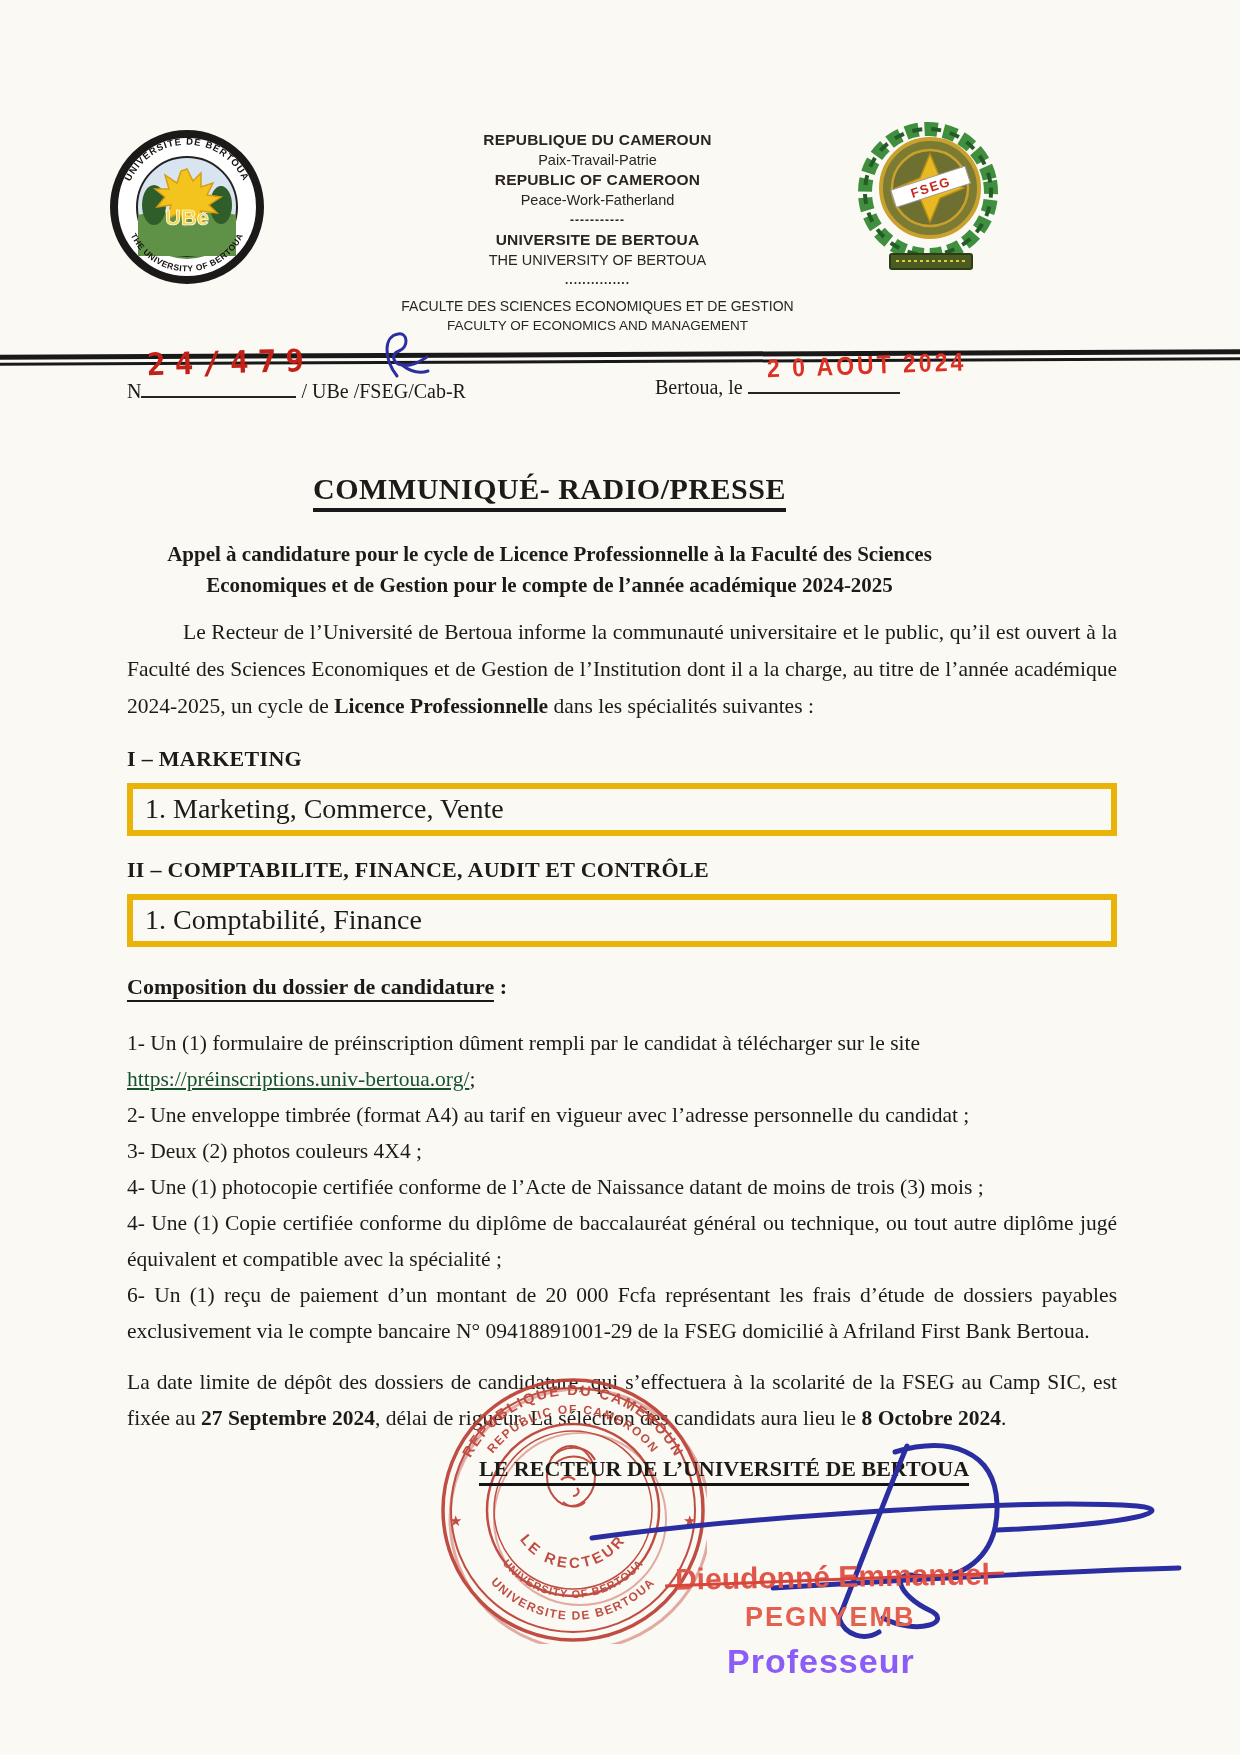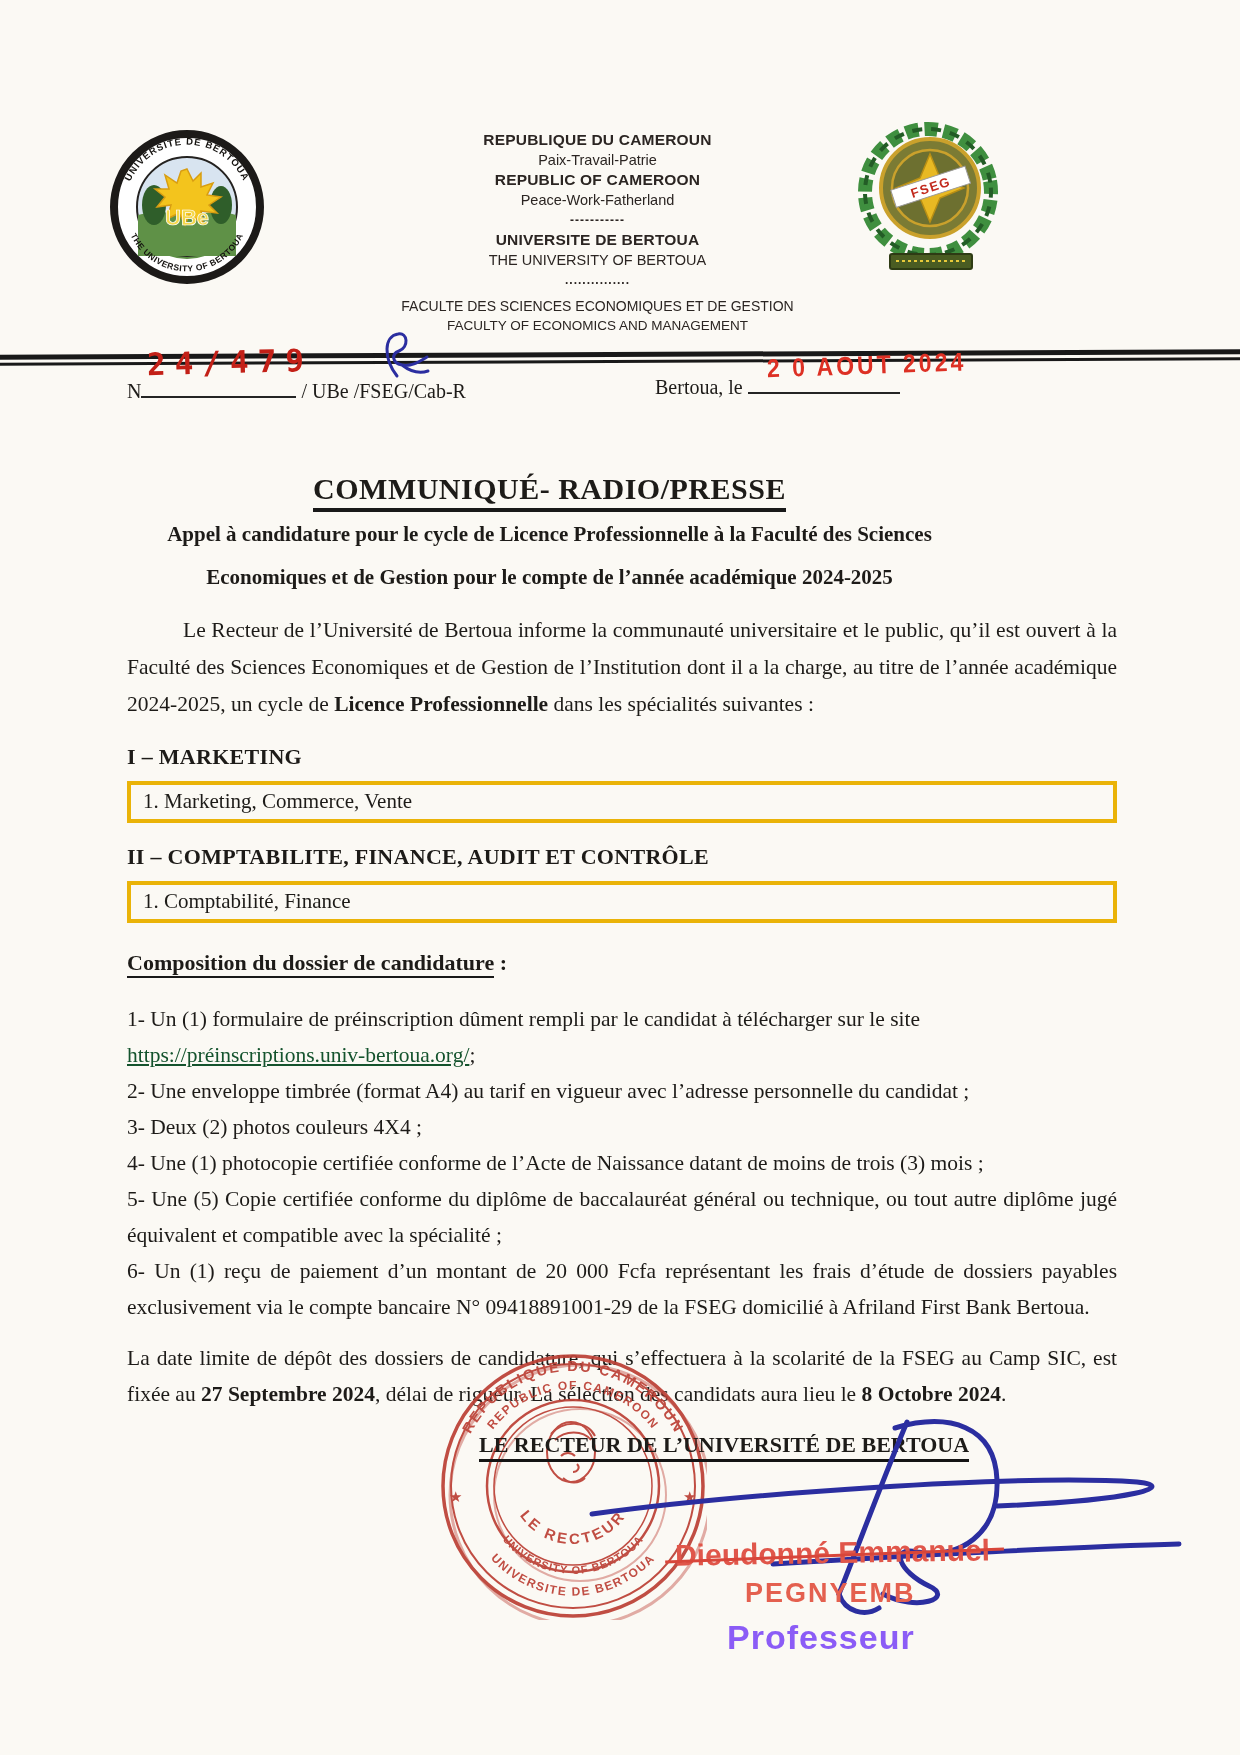--- a/index.html
+++ b/index.html
@@ -30,25 +30,25 @@
   .paraph{position:absolute;left:242px;top:-38px;}
   .ref-right{position:absolute;left:528px;top:8px;}
   .dateline{display:inline-block;width:152px;border-bottom:2px solid #242424;height:18px;}
   .date-stamp{position:absolute;left:640px;top:-14px;font-family:"Liberation Sans",sans-serif;
               font-weight:bold;font-size:23px;color:#dd3024;letter-spacing:3px;
               transform:rotate(-2deg) scaleY(1.12);white-space:nowrap;}
   
   .title-wrap{width:845px;text-align:center;margin-top:56px;}
   .doc-title{display:inline-block;font-size:30px;font-weight:bold;letter-spacing:.5px;
              border-bottom:4px solid #191919;padding-bottom:2px;}
-  .subtitle{width:845px;text-align:center;font-weight:bold;font-size:21px;line-height:43px;margin-top:1px;}
+  .subtitle{width:845px;text-align:center;font-weight:bold;font-size:21px;line-height:31px;margin-top:27px;}
   
   .intro{margin-top:13px;text-align:justify;font-size:21.5px;line-height:37px;text-indent:56px;}
   .sec-h{margin-top:21px;font-weight:bold;font-size:22px;letter-spacing:.3px;}
-  .sec-box{margin-top:11px;border:4px solid #eab308;padding:4px 12px 5px;font-size:21px;}
+  .sec-box{margin-top:11px;border:6px solid #eab308;padding:4px 12px 5px;font-size:28px;}
   .comp-h{margin-top:27px;font-size:22px;font-weight:bold;}
   .comp-h .und{border-bottom:2.5px solid #191919;padding-bottom:1px;}
   .items{margin-top:25px;font-size:21.5px;line-height:36px;text-align:justify;}
   .link{color:#14532d;text-decoration:underline;cursor:pointer;}
   .closing{margin-top:15px;font-size:21.5px;line-height:36px;text-align:justify;}
   b,.bold{font-weight:bold;}
   
   .sig-area{position:relative;margin-top:6px;height:260px;}
   .sig-title{position:absolute;left:352px;top:14px;font-weight:bold;font-size:22px;
              border-bottom:3px solid #141414;padding-bottom:1px;white-space:nowrap;}
@@ -159,21 +159,21 @@
     </div>
 
     <div class="items">
       <div class="item">
         <span>1- Un (1) formulaire de préinscription dûment rempli par le candidat à télécharger sur le site </span><br>
         <span class="link">https://préinscriptions.univ-bertoua.org/</span><span>;</span>
       </div>
       <div class="item">2- Une enveloppe timbrée (format A4) au tarif en vigueur avec l’adresse personnelle du candidat ;</div>
       <div class="item">3- Deux (2) photos couleurs 4X4 ;</div>
       <div class="item">4- Une (1) photocopie certifiée conforme de l’Acte de Naissance datant de moins de trois (3) mois ;</div>
-      <div class="item">5- Une (5) Copie certifiée conforme du diplôme de baccalauréat général ou technique, ou tout autre diplôme jugé équivalent et compatible avec la spécialité ;</div>
+      <div class="item">4- Une (1) Copie certifiée conforme du diplôme de baccalauréat général ou technique, ou tout autre diplôme jugé équivalent et compatible avec la spécialité ;</div>
       <div class="item">6- Un (1) reçu de paiement d’un montant de 20 000 Fcfa représentant les frais d’étude de dossiers payables exclusivement via le compte bancaire N° 09418891001-29 de la FSEG domicilié à Afriland First Bank Bertoua.</div>
     </div>
 
     <div class="closing">
       <span>La date limite de dépôt des dossiers de candidature, qui s’effectuera à la scolarité de la FSEG au Camp SIC, est fixée au </span><b>27 Septembre 2024</b><span>, délai de rigueur. La sélection des candidats aura lieu le </span><b>8 Octobre 2024</b><span>.</span>
     </div>
 
     <div class="sig-area">
 
       <svg class="stamp" width="268" height="268" viewBox="-134 -134 268 268">

